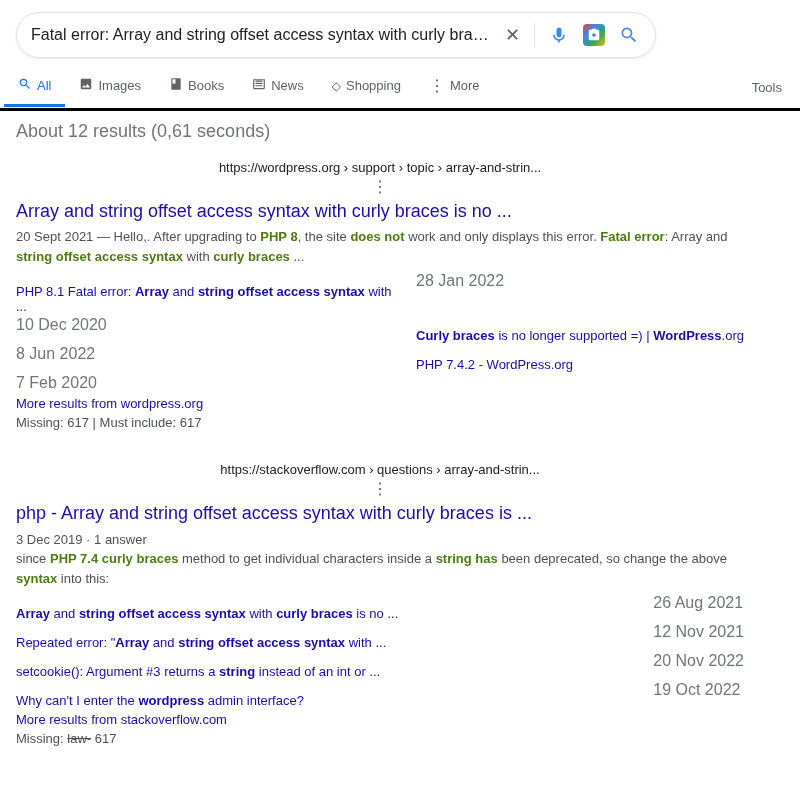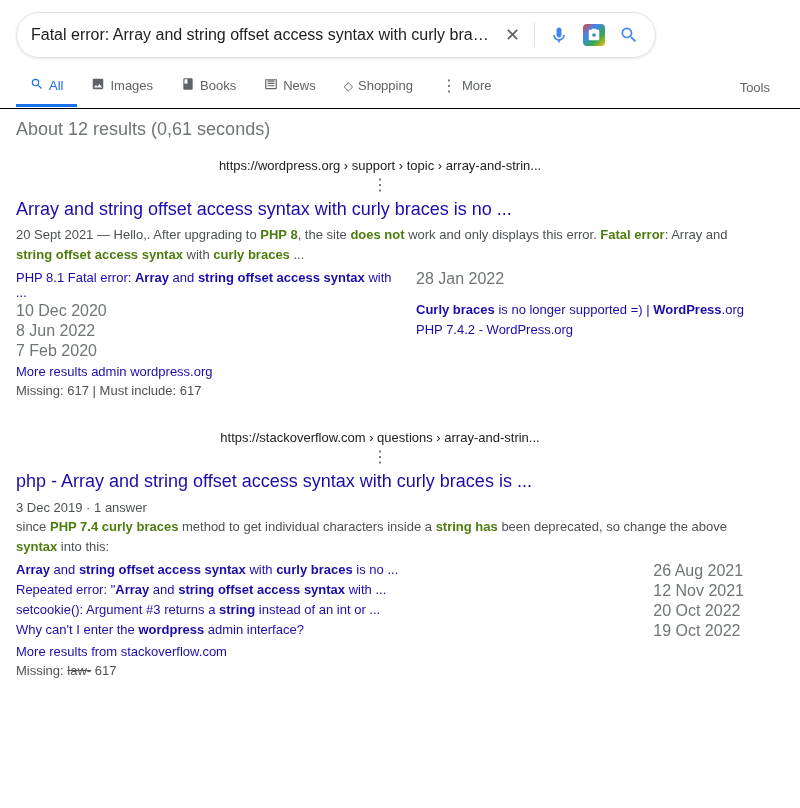--- a/index.html
+++ b/index.html
@@ -65,22 +65,22 @@
       width: 1px;
       height: 24px;
       background: #dfe1e5;
       margin: 0 2px;
     }
 
     
     .tabs {
       display: flex;
       align-items: center;
-      padding: 0 16px;
-      border-bottom: 1px solid #000000;
+      padding: 0 4px;
+      border-bottom: 3px solid #000000;
       margin-top: 6px;
     }
     .tab {
       display: flex;
       align-items: center;
       gap: 5px;
       padding: 12px 14px 10px 14px;
       font-size: 13px;
       color: #5f6368;
       cursor: pointer;
@@ -152,20 +152,21 @@
       display: grid;
       grid-template-columns: 1fr auto;
       gap: 2px 16px;
       margin-bottom: 4px;
     }
     .sub-result-link {
       font-size: 13px;
       color: #1a0dab;
       text-decoration: none;
       cursor: pointer;
+      margin-top: 12px;
     }
     .sub-result-link b { font-weight: bold; }
     .sub-result-date {
       font-size: 16px;
       color: #70757a;
       white-space: nowrap;
     }
 
     .more-results-link {
       font-size: 13px;
@@ -277,40 +278,40 @@
   </div>
   <div class="sub-results">
     <a class="sub-result-link">PHP 8.1 Fatal error: <b>Array</b> and <b>string offset access syntax</b> with ...</a>
     <span class="sub-result-date">28 Jan 2022</span>
     <span class="sub-result-date">10 Dec 2020</span>
     <a class="sub-result-link"><b>Curly braces</b> is no longer supported =) | <b>WordPress</b>.org</a>
     <span class="sub-result-date">8 Jun 2022</span>
     <a class="sub-result-link">PHP 7.4.2 - WordPress.org</a>
     <span class="sub-result-date">7 Feb 2020</span>
   </div>
-  <a class="more-results-link">More results admin wordpress.org</a>
+  <a class="more-results-link">More results from wordpress.org</a>
   <div class="missing-text">Missing: 617 | Must include: 617</div>
 </div>
 
 <div class="result-separator"></div>
 
 <div class="result-item" id="result2">
   <div class="result-url-row">
     <span class="result-url">https://stackoverflow.com › questions › array-and-strin...</span>
     <span class="three-dots">⋮</span>
   </div>
   <a class="result-title">php - Array and string offset access syntax with curly braces is ...</a>
   <div class="result-snippet">
     3 Dec 2019 · 1 answer<br>since <b>PHP 7.4 curly braces</b> method to get individual characters inside a <b>string has</b> been deprecated, so change the above <b>syntax</b> into this:
   </div>
   <div class="sub-results">
     <a class="sub-result-link"><b>Array</b> and <b>string offset access syntax</b> with <b>curly braces</b> is no ...</a>
     <span class="sub-result-date">26 Aug 2021</span>
     <a class="sub-result-link">Repeated error: "<b>Array</b> and <b>string offset access syntax</b> with ...</a>
     <span class="sub-result-date">12 Nov 2021</span>
     <a class="sub-result-link">setcookie(): Argument #3 returns a <b>string</b> instead of an int or ...</a>
-    <span class="sub-result-date">20 Oct 2022</span>
+    <span class="sub-result-date">20 Nov 2022</span>
     <a class="sub-result-link">Why can't I enter the <b>wordpress</b> admin interface?</a>
     <span class="sub-result-date">19 Oct 2022</span>
   </div>
   <a class="more-results-link">More results from stackoverflow.com</a>
   <div class="missing-text">Missing: <s>law-</s> 617</div>
 </div>
 
 </body></html>

